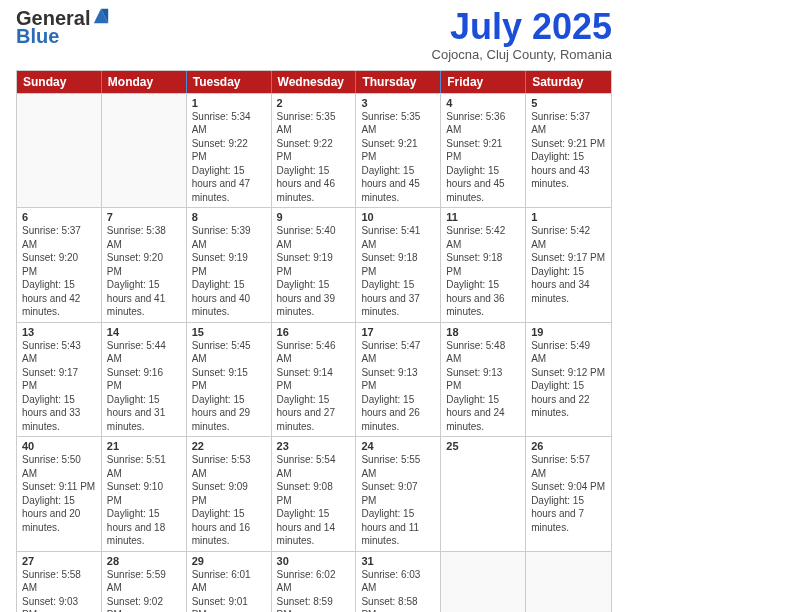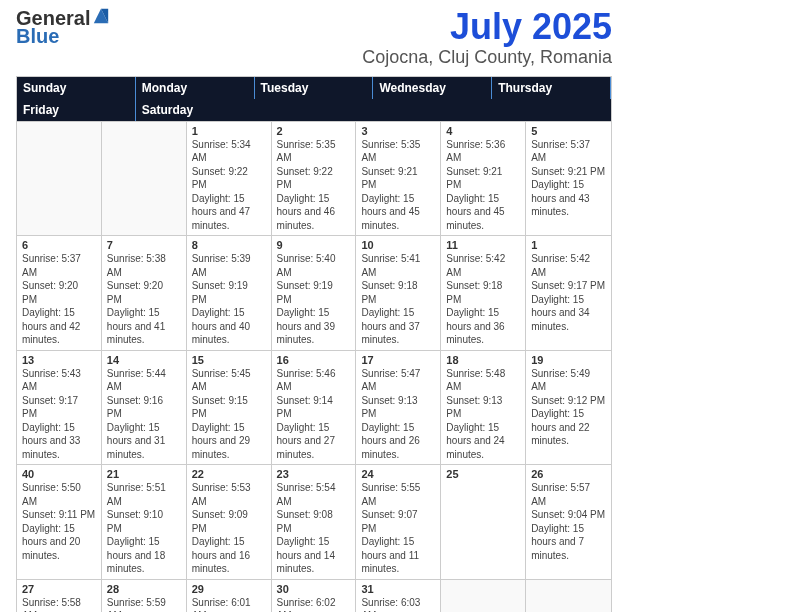--- a/index.html
+++ b/index.html
@@ -41,33 +41,33 @@
     .title-section {
       text-align: right;
     }
     .month-title {
       font-size: 36px;
       font-weight: bold;
       color: #1d4ed8;
       line-height: 1.1;
     }
     .location {
-      font-size: 18px;
+      font-size: 13px;
       color: #555;
     }
     .calendar {
       flex: 1;
       display: flex;
       flex-direction: column;
       border: 1px solid #ccc;
     }
     .cal-header {
       display: grid;
-      grid-template-columns: repeat(5, 1fr);
-      background: #0f172a;
+      grid-template-columns: repeat(7, 1fr);
+      background: #b91c1c;
     }
     .cal-header-cell {
       color: #fff;
       font-size: 12px;
       font-weight: bold;
       padding: 4px 6px;
       text-align: left;
       border-right: 1px solid #4a8cd5;
     }
     .cal-header-cell:last-child { border-right: none; }

